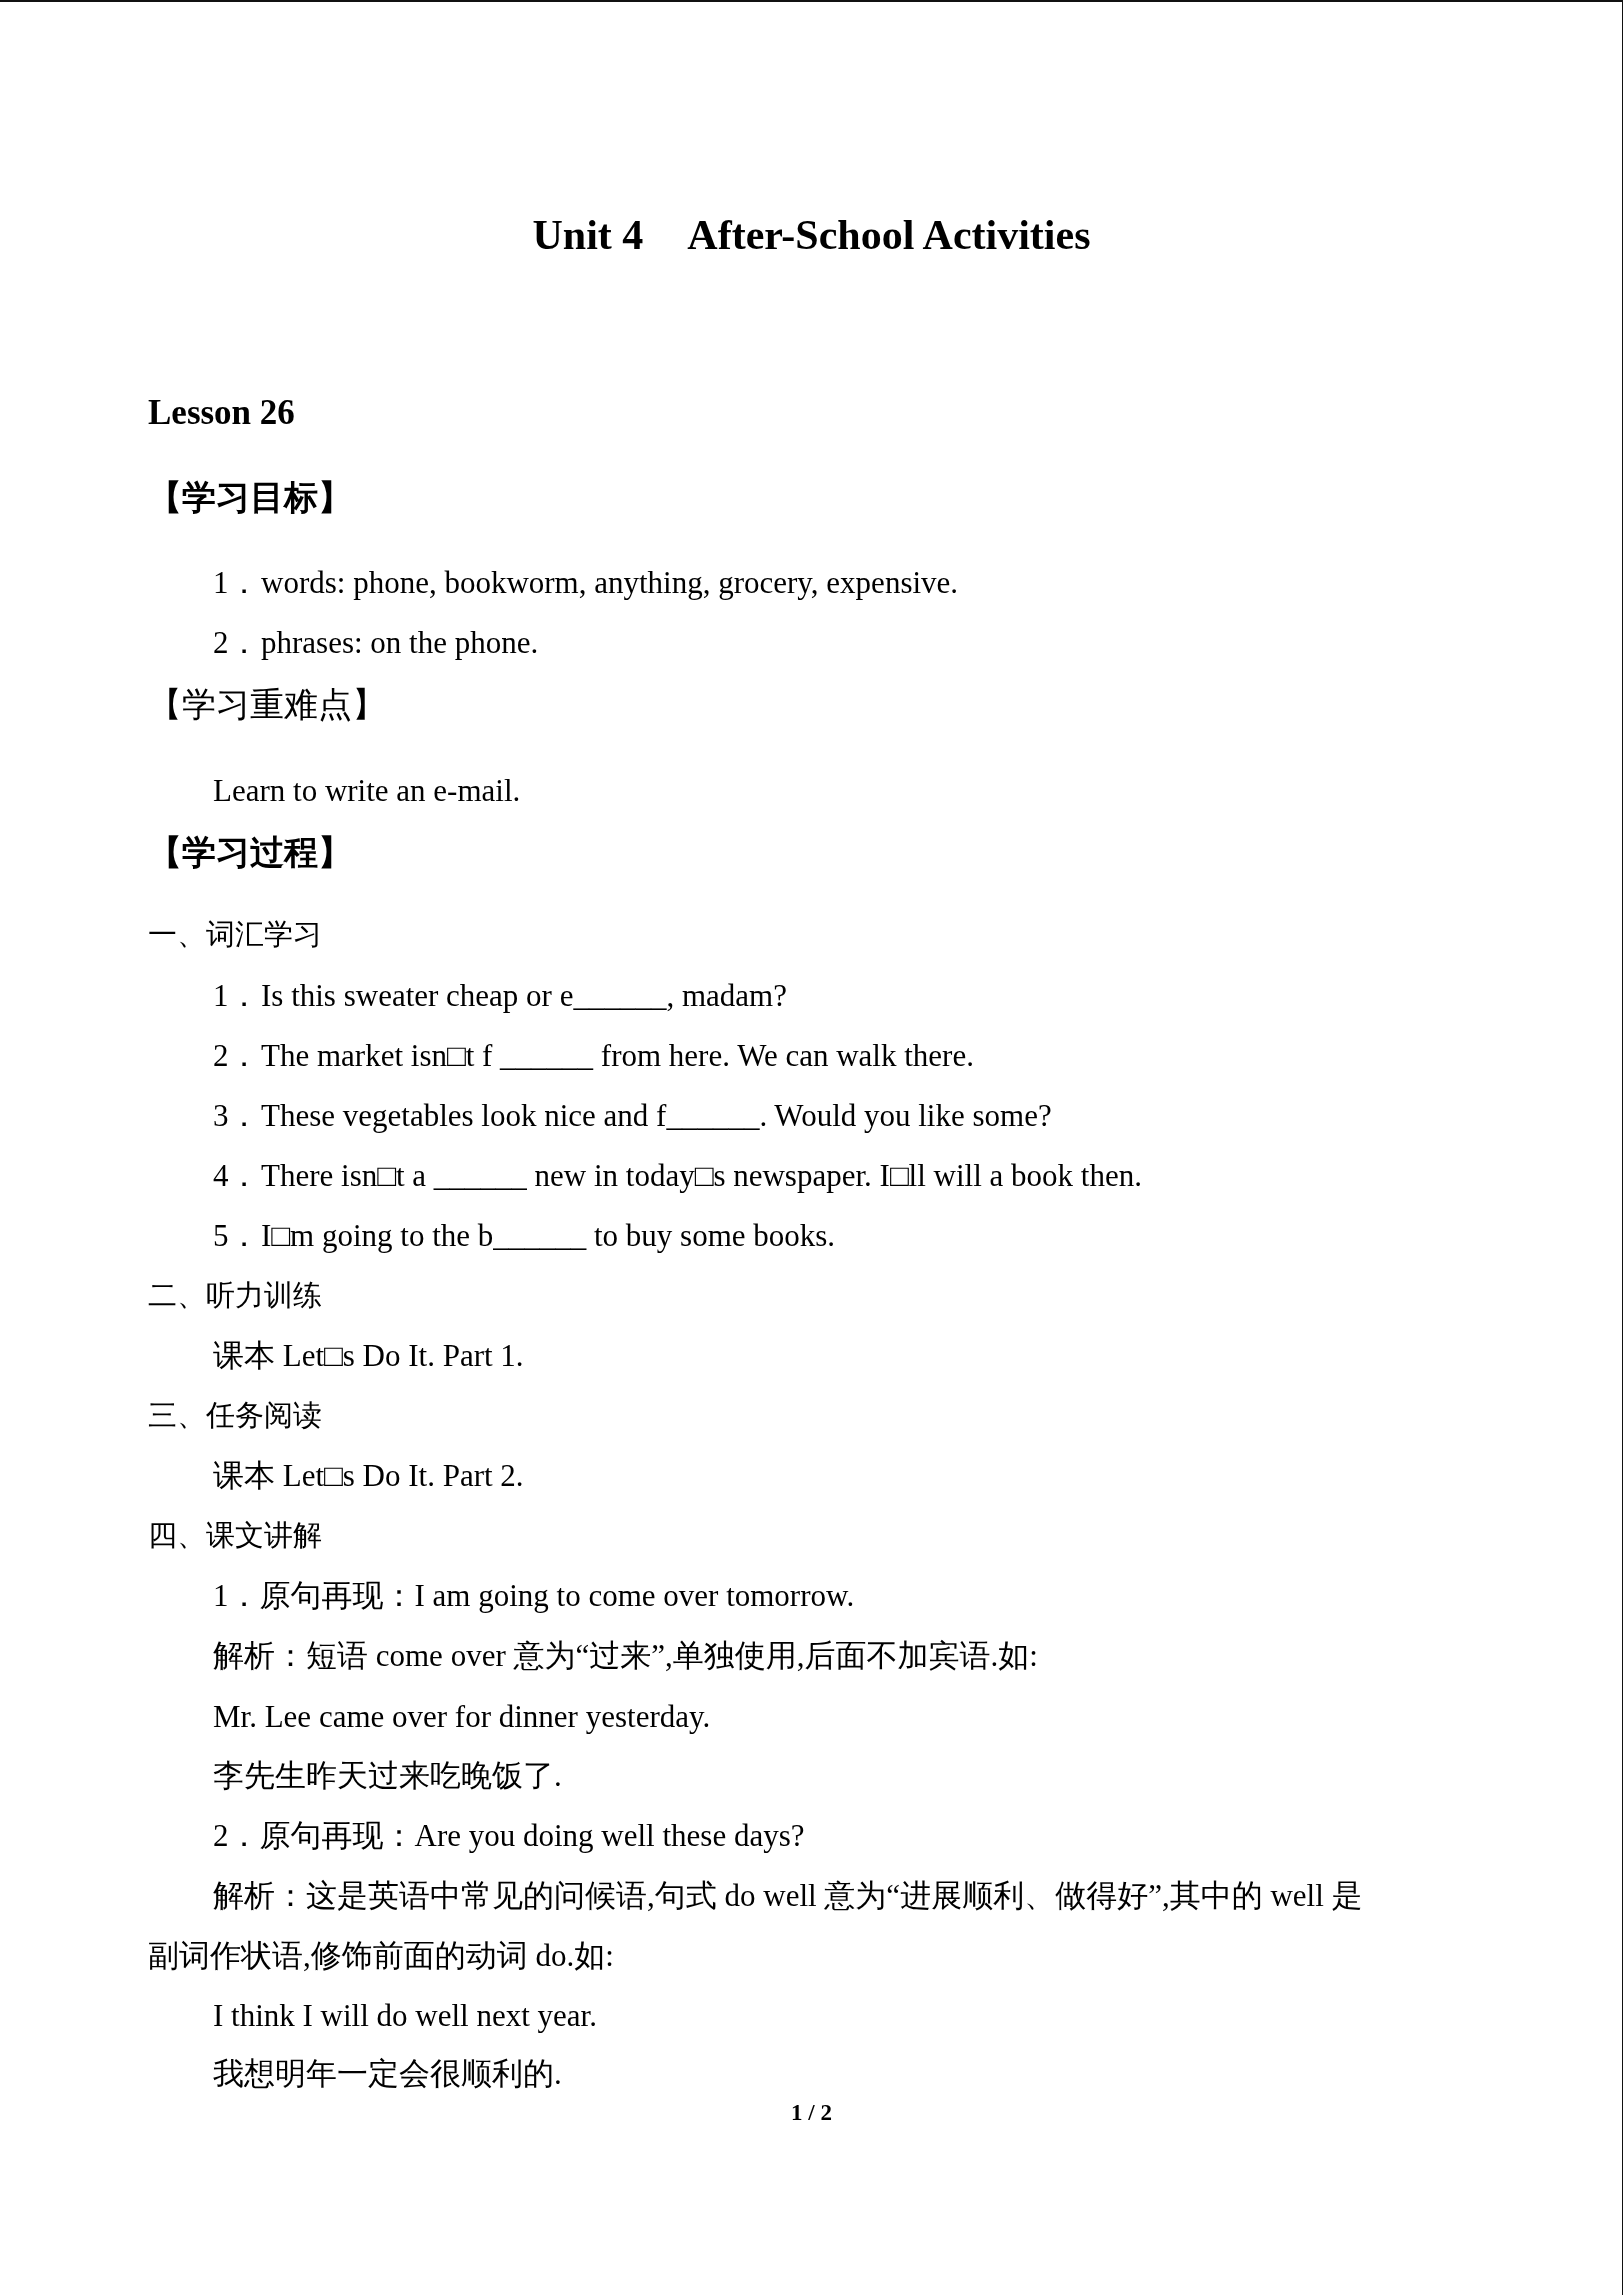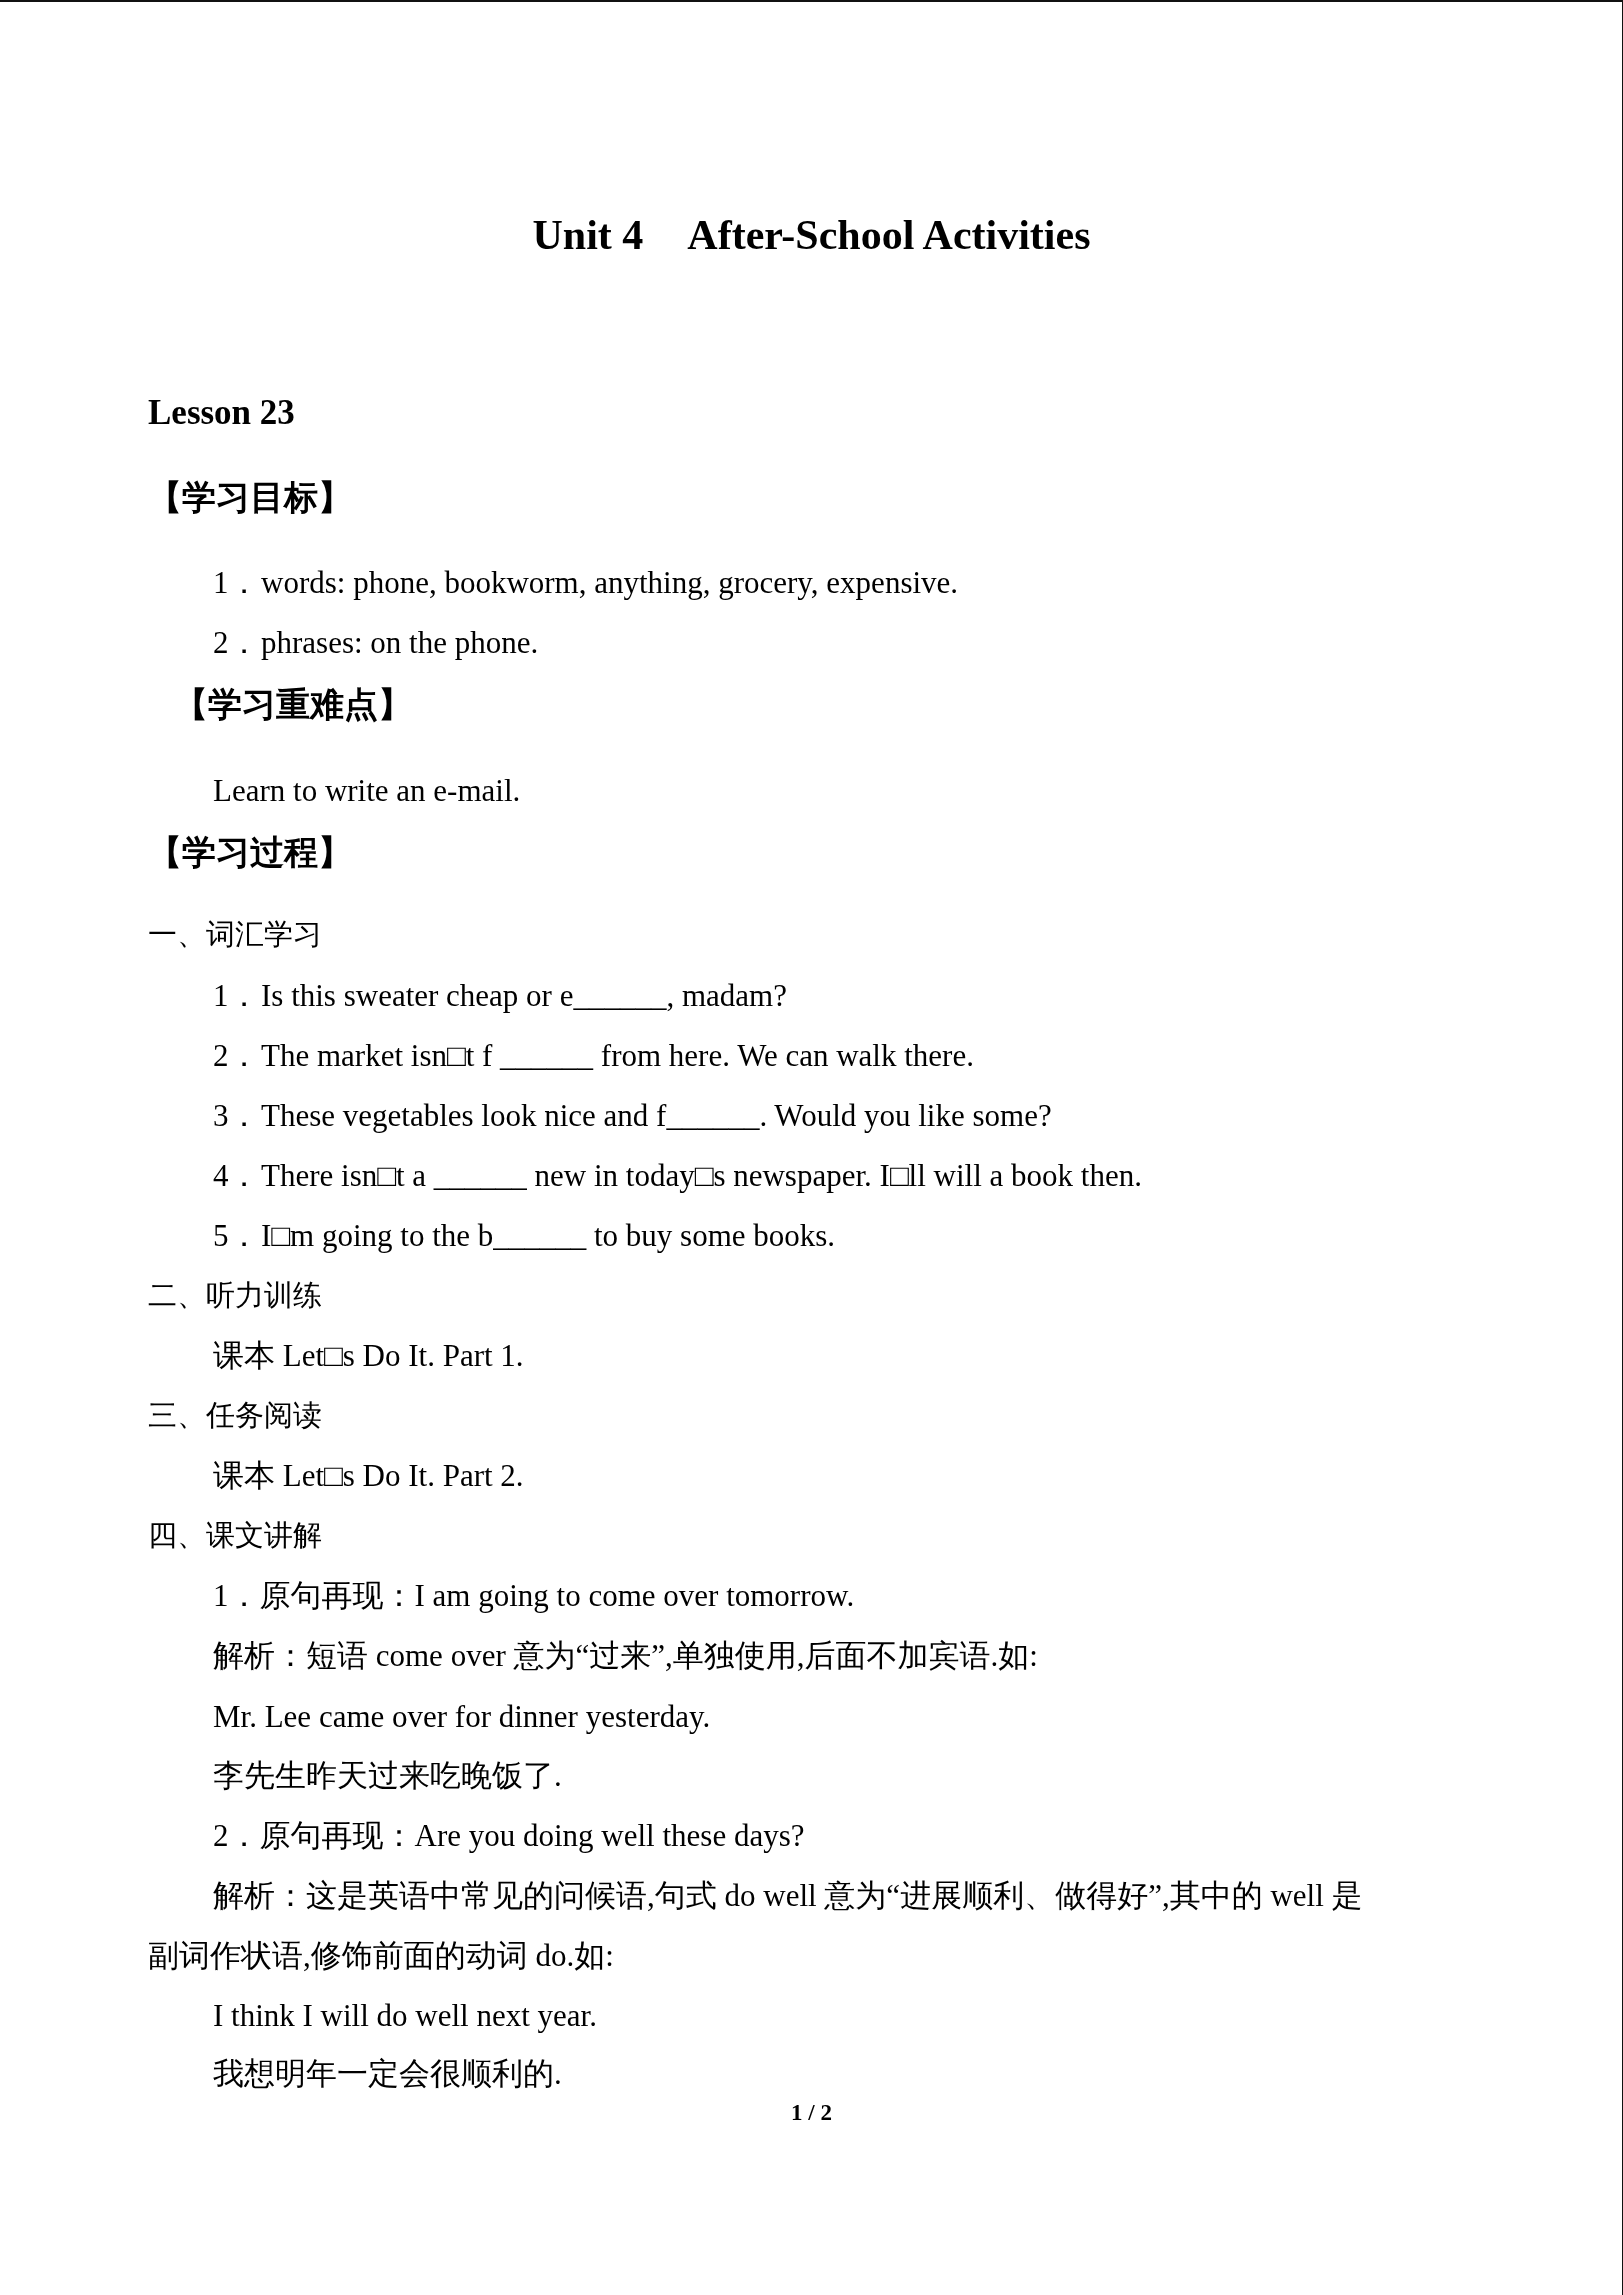--- a/index.html
+++ b/index.html
@@ -26,31 +26,31 @@
 
 <div class="top-border"></div>
 <div class="right-border"></div>
 
 <div class="page">
 
   <div class="line title">
     <span>Unit 4</span><span class="gap"></span><span>After-School Activities</span>
   </div>
 
-  <div class="line lesson">Lesson 23</div>
+  <div class="line lesson">Lesson 26</div>
 
   <div class="line sec cn" style="top:477px;font-size:34px;font-weight:bold;">【学习目标】</div>
   <div class="line body1" style="top:562px;">
     <span class="num">1．</span><span>words: phone, bookworm, anything, grocery, expensive.</span>
   </div>
   <div class="line body1" style="top:622px;">
     <span class="num">2．</span><span>phrases: on the phone.</span>
   </div>
 
-  <div class="line sec cn" style="top:684px;font-size:34px;font-weight:bold;margin-left:26px;">【学习重难点】</div>
+  <div class="line sec cn" style="top:684px;font-size:34px;font-weight:normal;">【学习重难点】</div>
   <div class="line body1" style="top:770px;">Learn to write an e-mail.</div>
 
   <div class="line sec cn" style="top:832px;font-size:34px;font-weight:bold;">【学习过程】</div>
 
   <div class="line body0 cn" style="top:914px;text-align:right;">一、词汇学习</div>
   <div class="line body1" style="top:975px;">
     <span class="num">1．</span><span>Is this sweater cheap or e______, madam?</span>
   </div>
   <div class="line body1" style="top:1035px;">
     <span class="num">2．</span><span>The market isn□t f ______ from here. We can walk there.</span>

